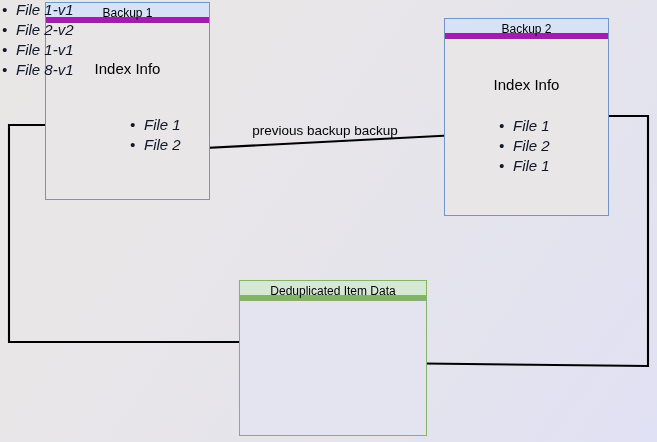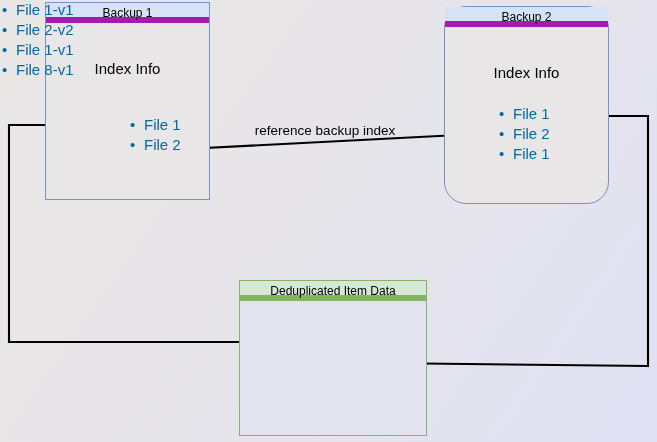--- a/index.html
+++ b/index.html
@@ -57,38 +57,39 @@
   }
 
   .file-list {
     position: absolute;
     margin: 0;
     padding: 0;
     list-style: none;
   }
   .file-list li {
     font-size: 15px;
-    color: #0369a1;
+    color: #0f172a;
     line-height: 20px;
     white-space: nowrap;
     position: relative;
     padding-left: 16px;
+    font-style: italic;
   }
   .file-list li::before {
     content: "\2022";
     position: absolute;
     left: 2px;
     top: 0;
     font-size: 15px;
     line-height: 20px;
   }
 
   
   #backup1 { left: 45px;  top: 2px;  width: 165px; height: 198px; }
-  #backup2 { left: 444px; top: 6px;  width: 165px; height: 198px; border-radius: 22px; }
+  #backup2 { left: 444px; top: 18px;  width: 165px; height: 198px; }
   #dedup   { left: 230px; top: 280px; width: 188px; height: 156px; }
 
   #backup1 .node-subtitle { top: 57px; }
   #backup2 .node-subtitle { top: 57px; }
 
   #backup1 .file-list { left: 82px; top: 112px; }
   #backup2 .file-list { left: 52px; top: 97px; }
 
   
   #edges {
@@ -152,16 +153,16 @@
     <div class="node-header">Deduplicated Item Data</div>
   </div>
   <ul class="file-list">
     <li>File 1-v1</li>
     <li>File 2-v2</li>
     <li>File 1-v1</li>
     <li>File 8-v1</li>
   </ul>
 
   <div class="edge-label" id="label-direct-ref">
-    <div>reference backup index</div>
+    <div>previous backup backup</div>
   </div>
 
 </div>
 
 </body></html>

